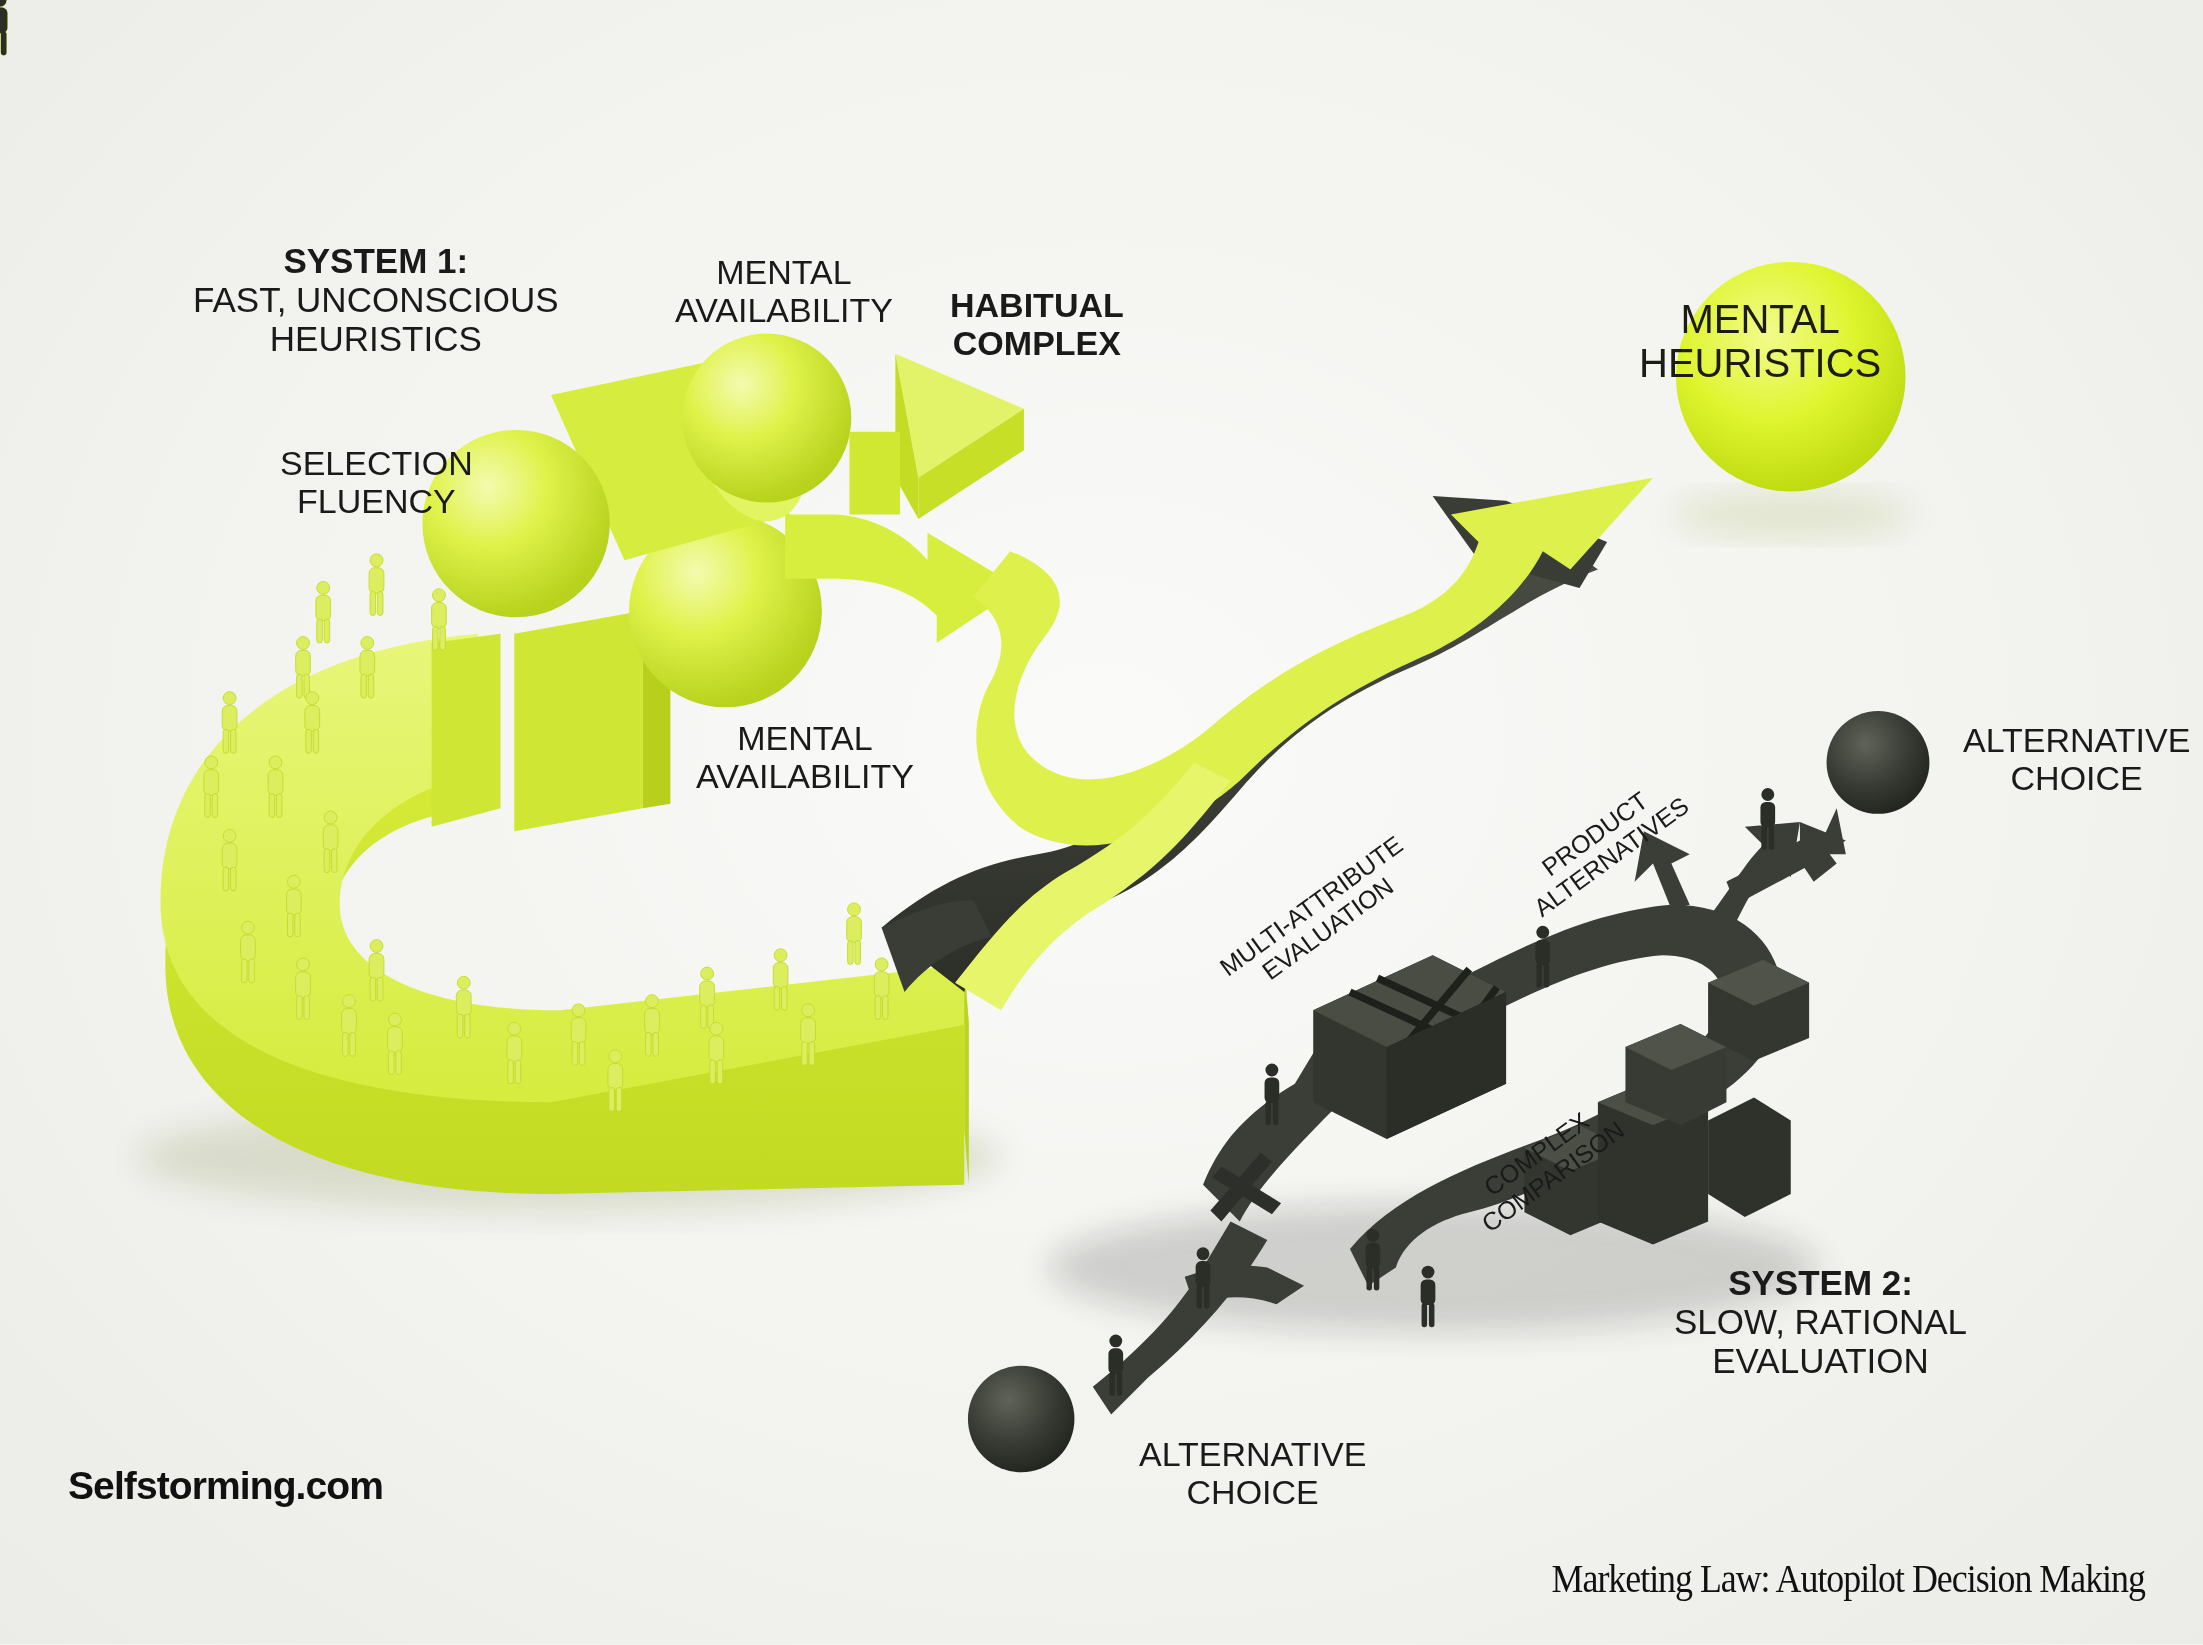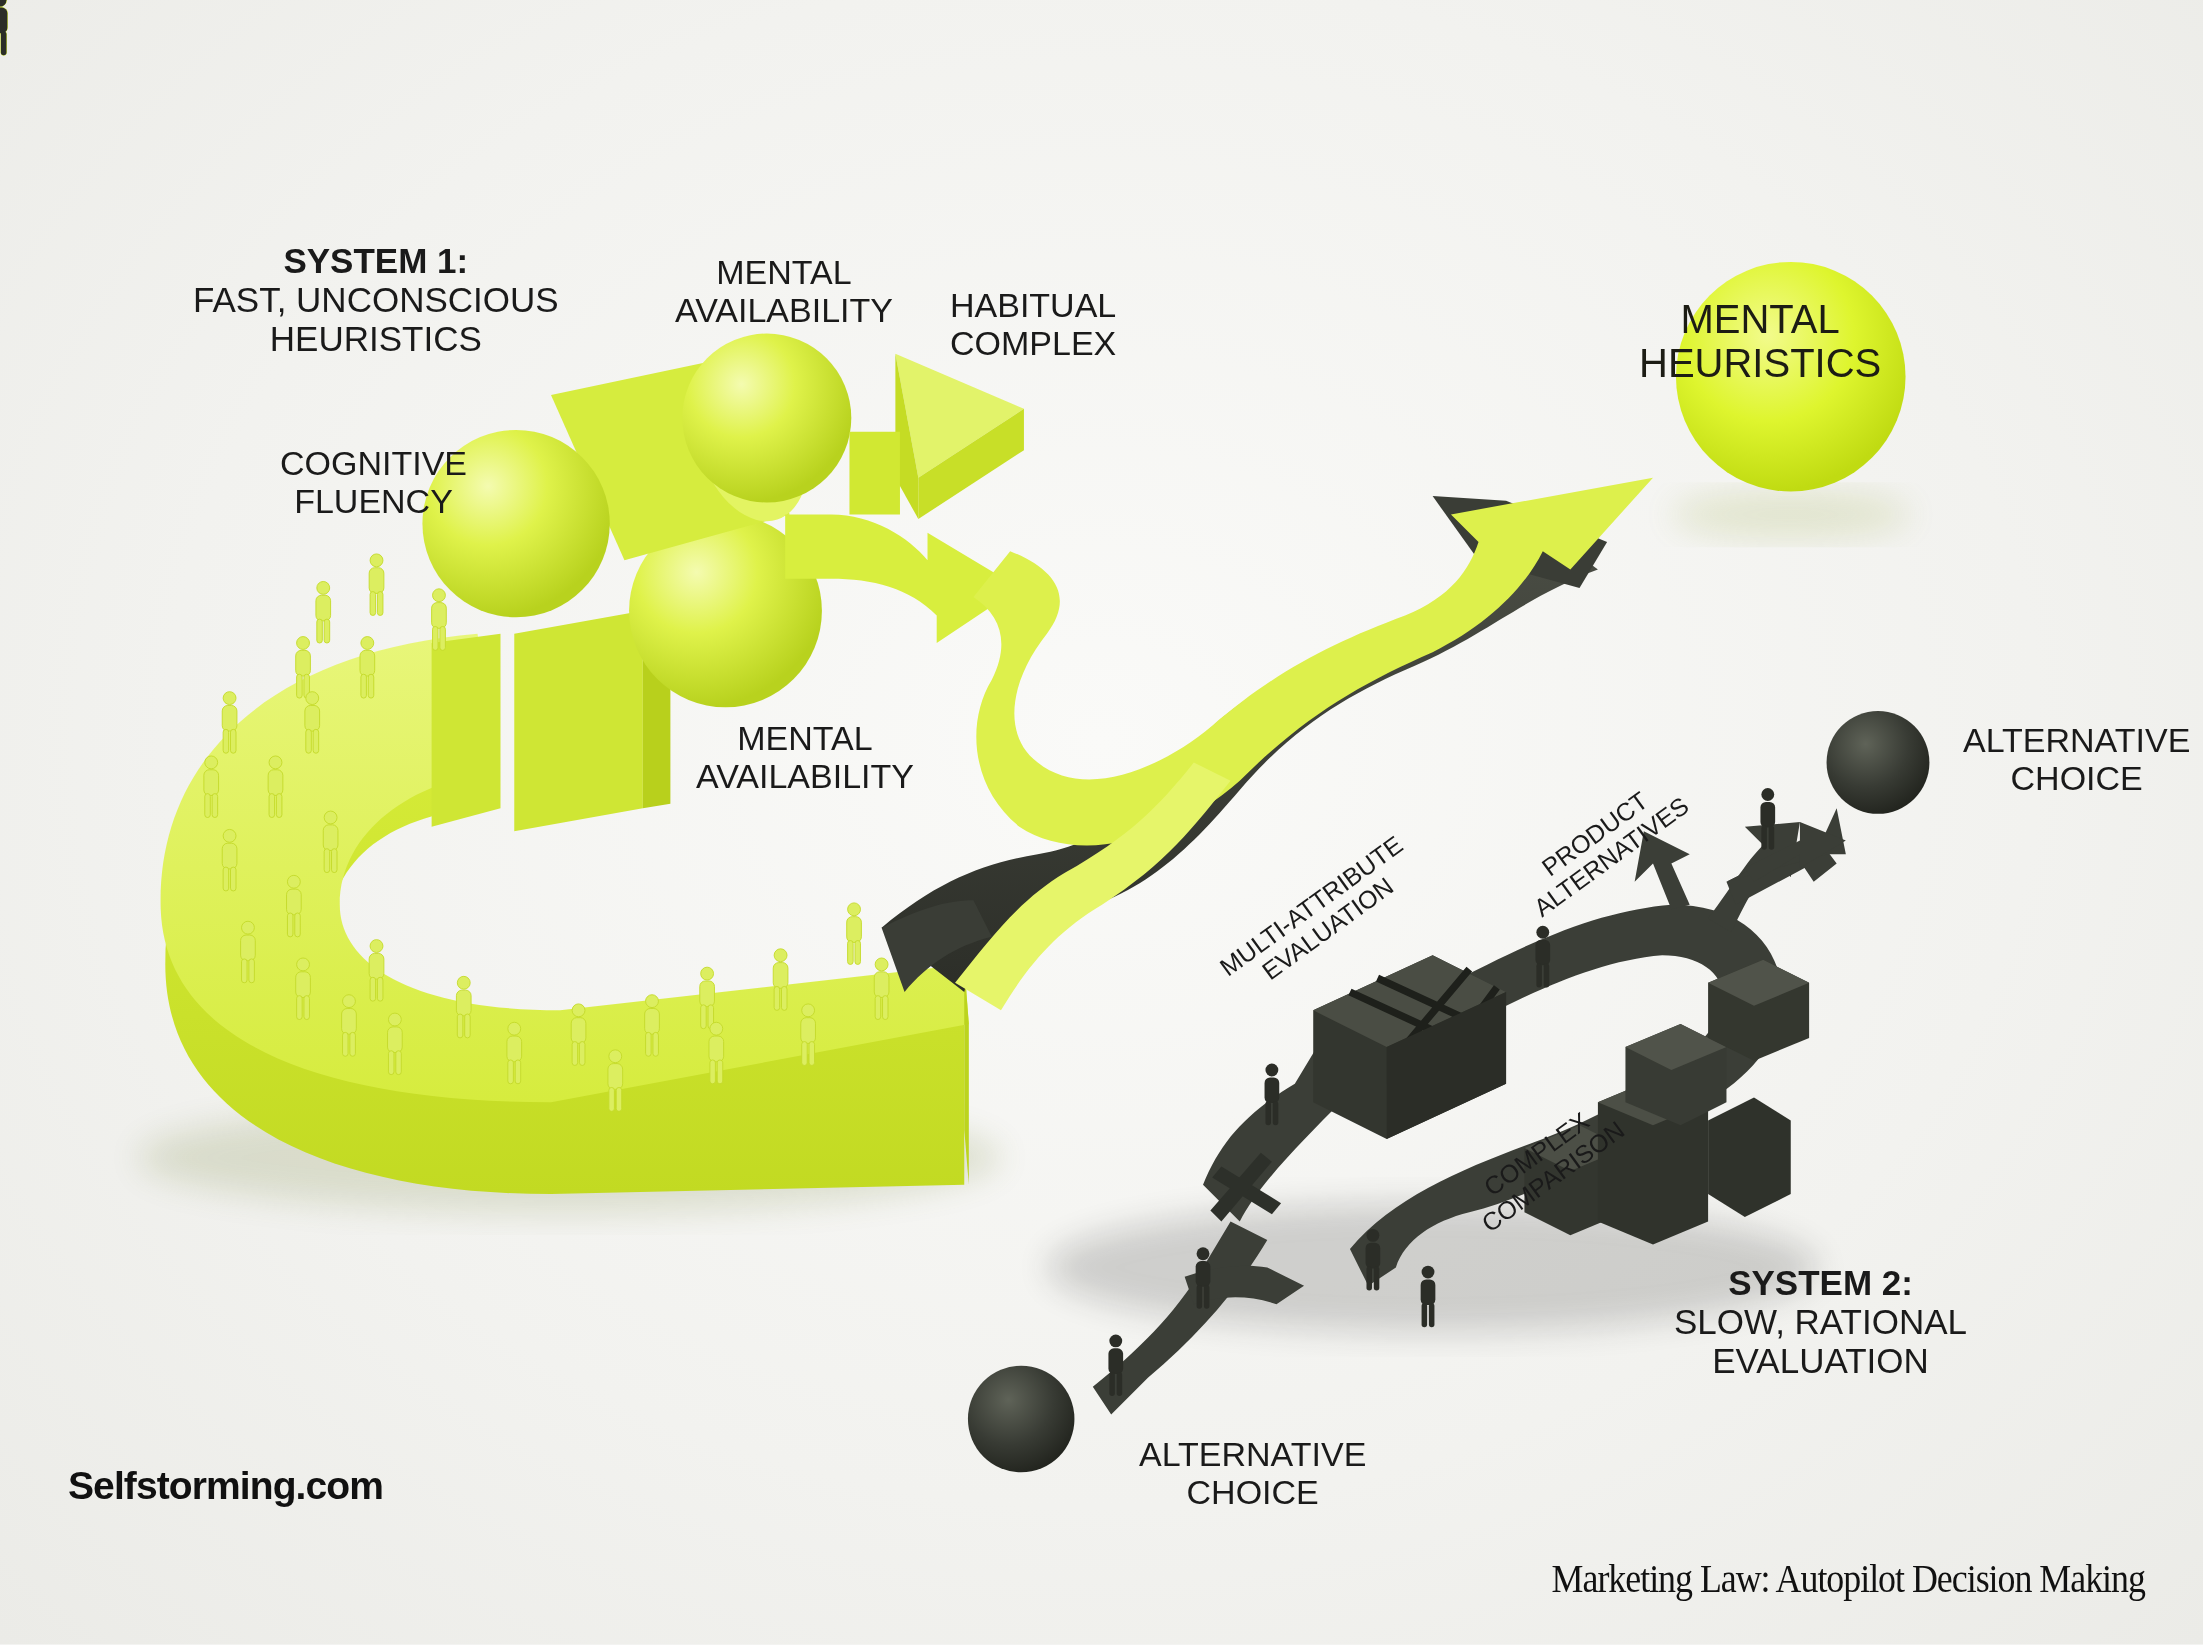--- a/index.html
+++ b/index.html
@@ -33,21 +33,21 @@
 
     .sys1 { left: 193px; top: 241px; font-size: 35px; }
     .sys1 .title { font-size: 35px; font-weight: 700; }
     .sys2 { left: 1674px; top: 1263px; font-size: 35px; }
     .sys2 .title { font-size: 35px; font-weight: 700; }
 
     .small { font-size: 34px; }
 
     .lbl-cognitive { left: 280px; top: 444px; }
     .lbl-mental-top { left: 675px; top: 253px; }
-    .lbl-habitual { left: 950px; top: 286px; }
+    .lbl-habitual { left: 950px; top: 286px; font-weight: bold; }
     .lbl-mental-mid { left: 696px; top: 719px; }
     .lbl-alt-right { left: 1963px; top: 721px; }
     .lbl-alt-bottom { left: 1139px; top: 1435px; }
 
     .brand {
       left: 1639px; top: 297px;
       font-size: 40px;
       color: #1c1c14;
       line-height: 1.1;
     }
@@ -282,21 +282,21 @@
     </g>
   </svg>
 
   <div class="label sys1">
     <span class="line title">SYSTEM 1:</span>
     <span class="line">FAST, UNCONSCIOUS</span>
     <span class="line">HEURISTICS</span>
   </div>
 
   <div class="label small lbl-cognitive">
-    <span class="line">COGNITIVE</span>
+    <span class="line">SELECTION</span>
     <span class="line">FLUENCY</span>
   </div>
   <div class="label small lbl-mental-top">
     <span class="line">MENTAL</span>
     <span class="line">AVAILABILITY</span>
   </div>
   <div class="label small lbl-habitual">
     <span class="line">HABITUAL</span>
     <span class="line">COMPLEX</span>
   </div>

